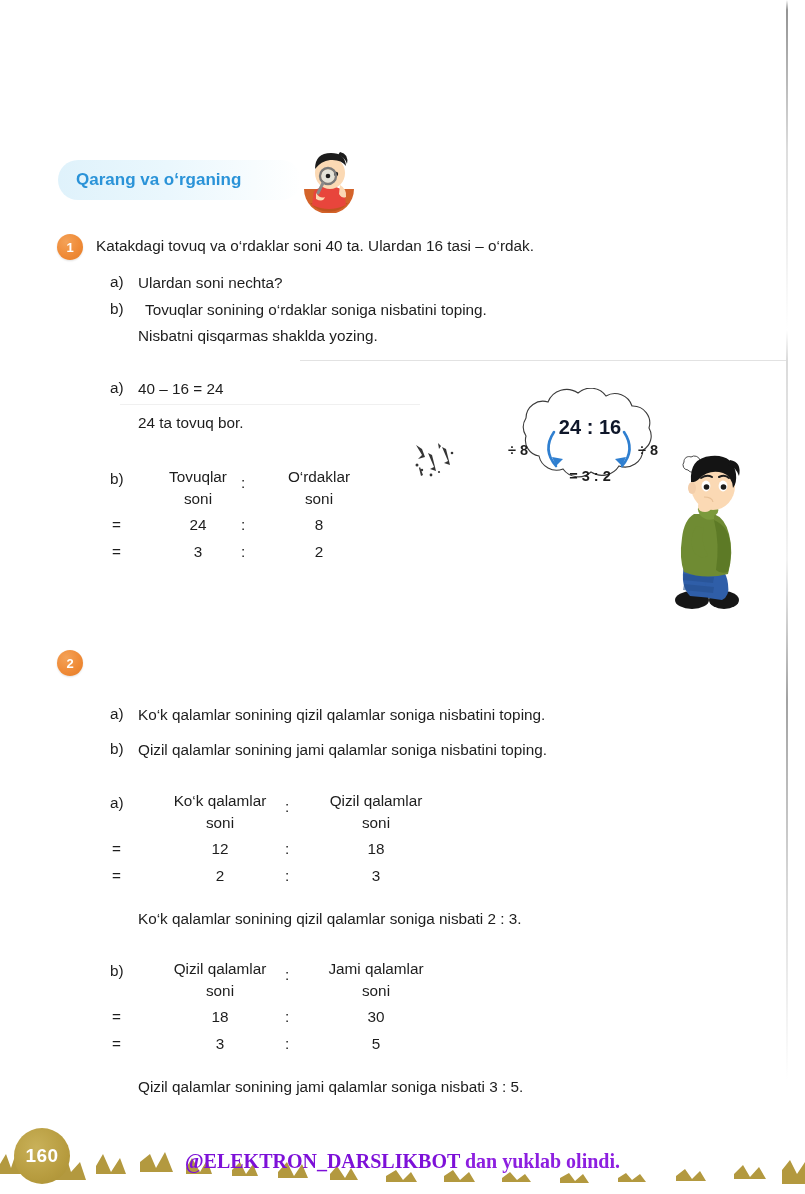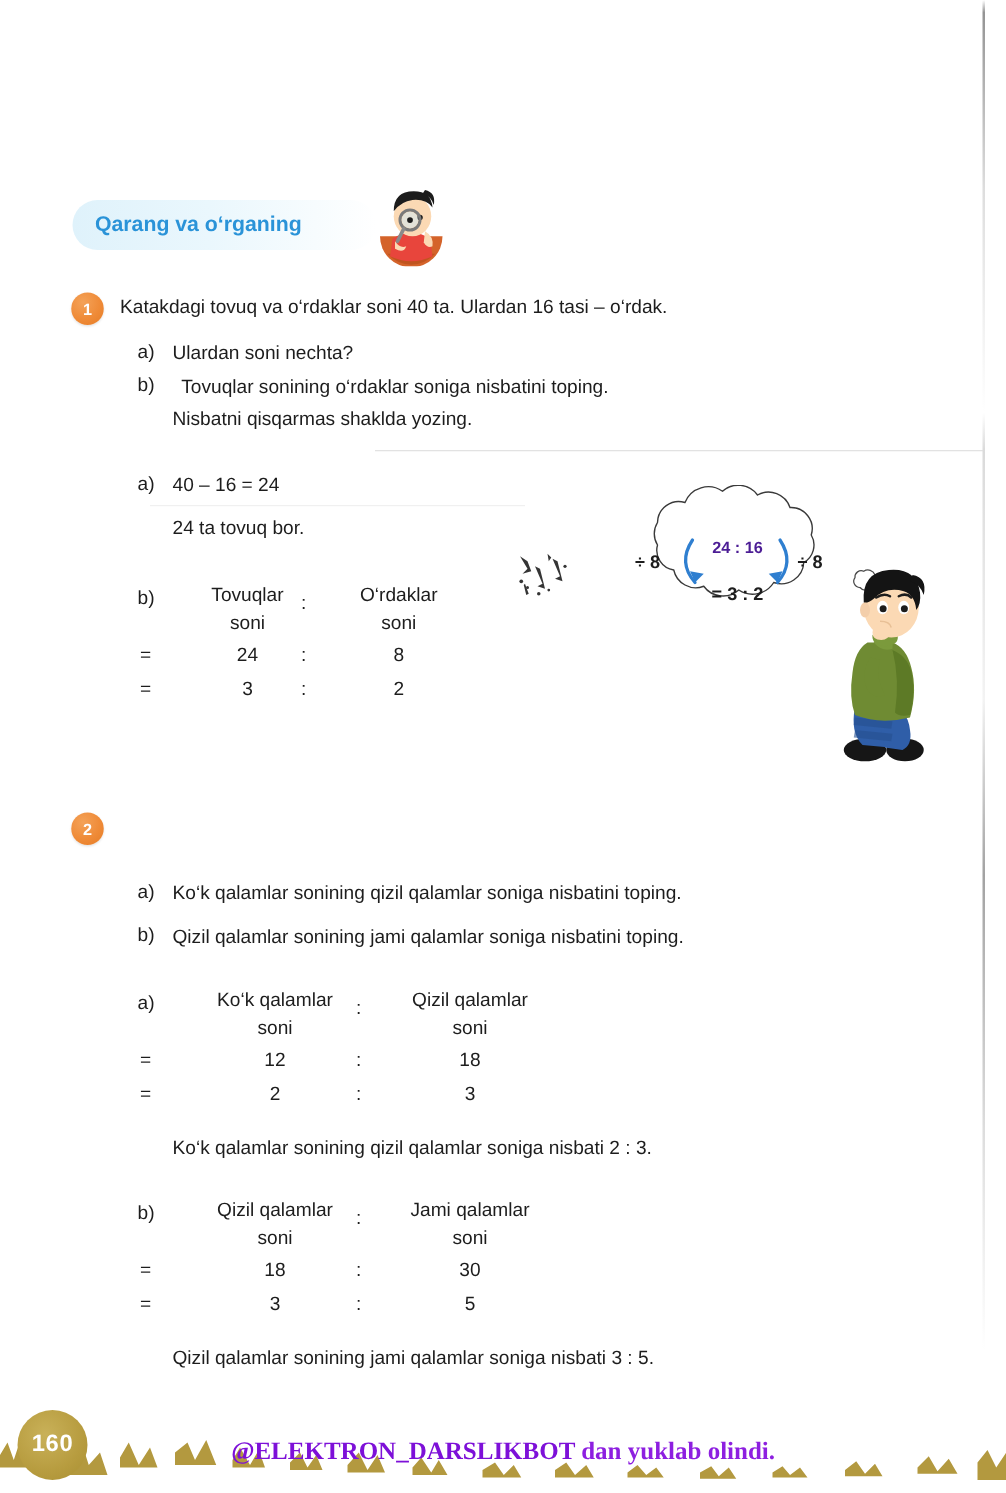--- a/index.html
+++ b/index.html
@@ -153,26 +153,26 @@
   .rt-colon { position: absolute; text-align: center; }
 
   
   .bubble {
     position: absolute;
     left: 492px; top: 388px;
     width: 196px; height: 110px;
   }
   .bubble-top {
     position: absolute;
-    left: 56px; top: 42px;
+    left: 56px; top: 28px;
     width: 84px;
     text-align: center;
-    font-size: 13px;
-    font-weight: bold;
-    color: #4c1d95;
+    font-size: 20px;
+    font-weight: bold;
+    color: #0f172a;
   }
   .bubble-bottom {
     position: absolute;
     left: 50px; top: 80px;
     width: 96px;
     text-align: center;
     font-size: 14.5px;
     font-weight: bold;
     color: #1d1d1d;
   }

